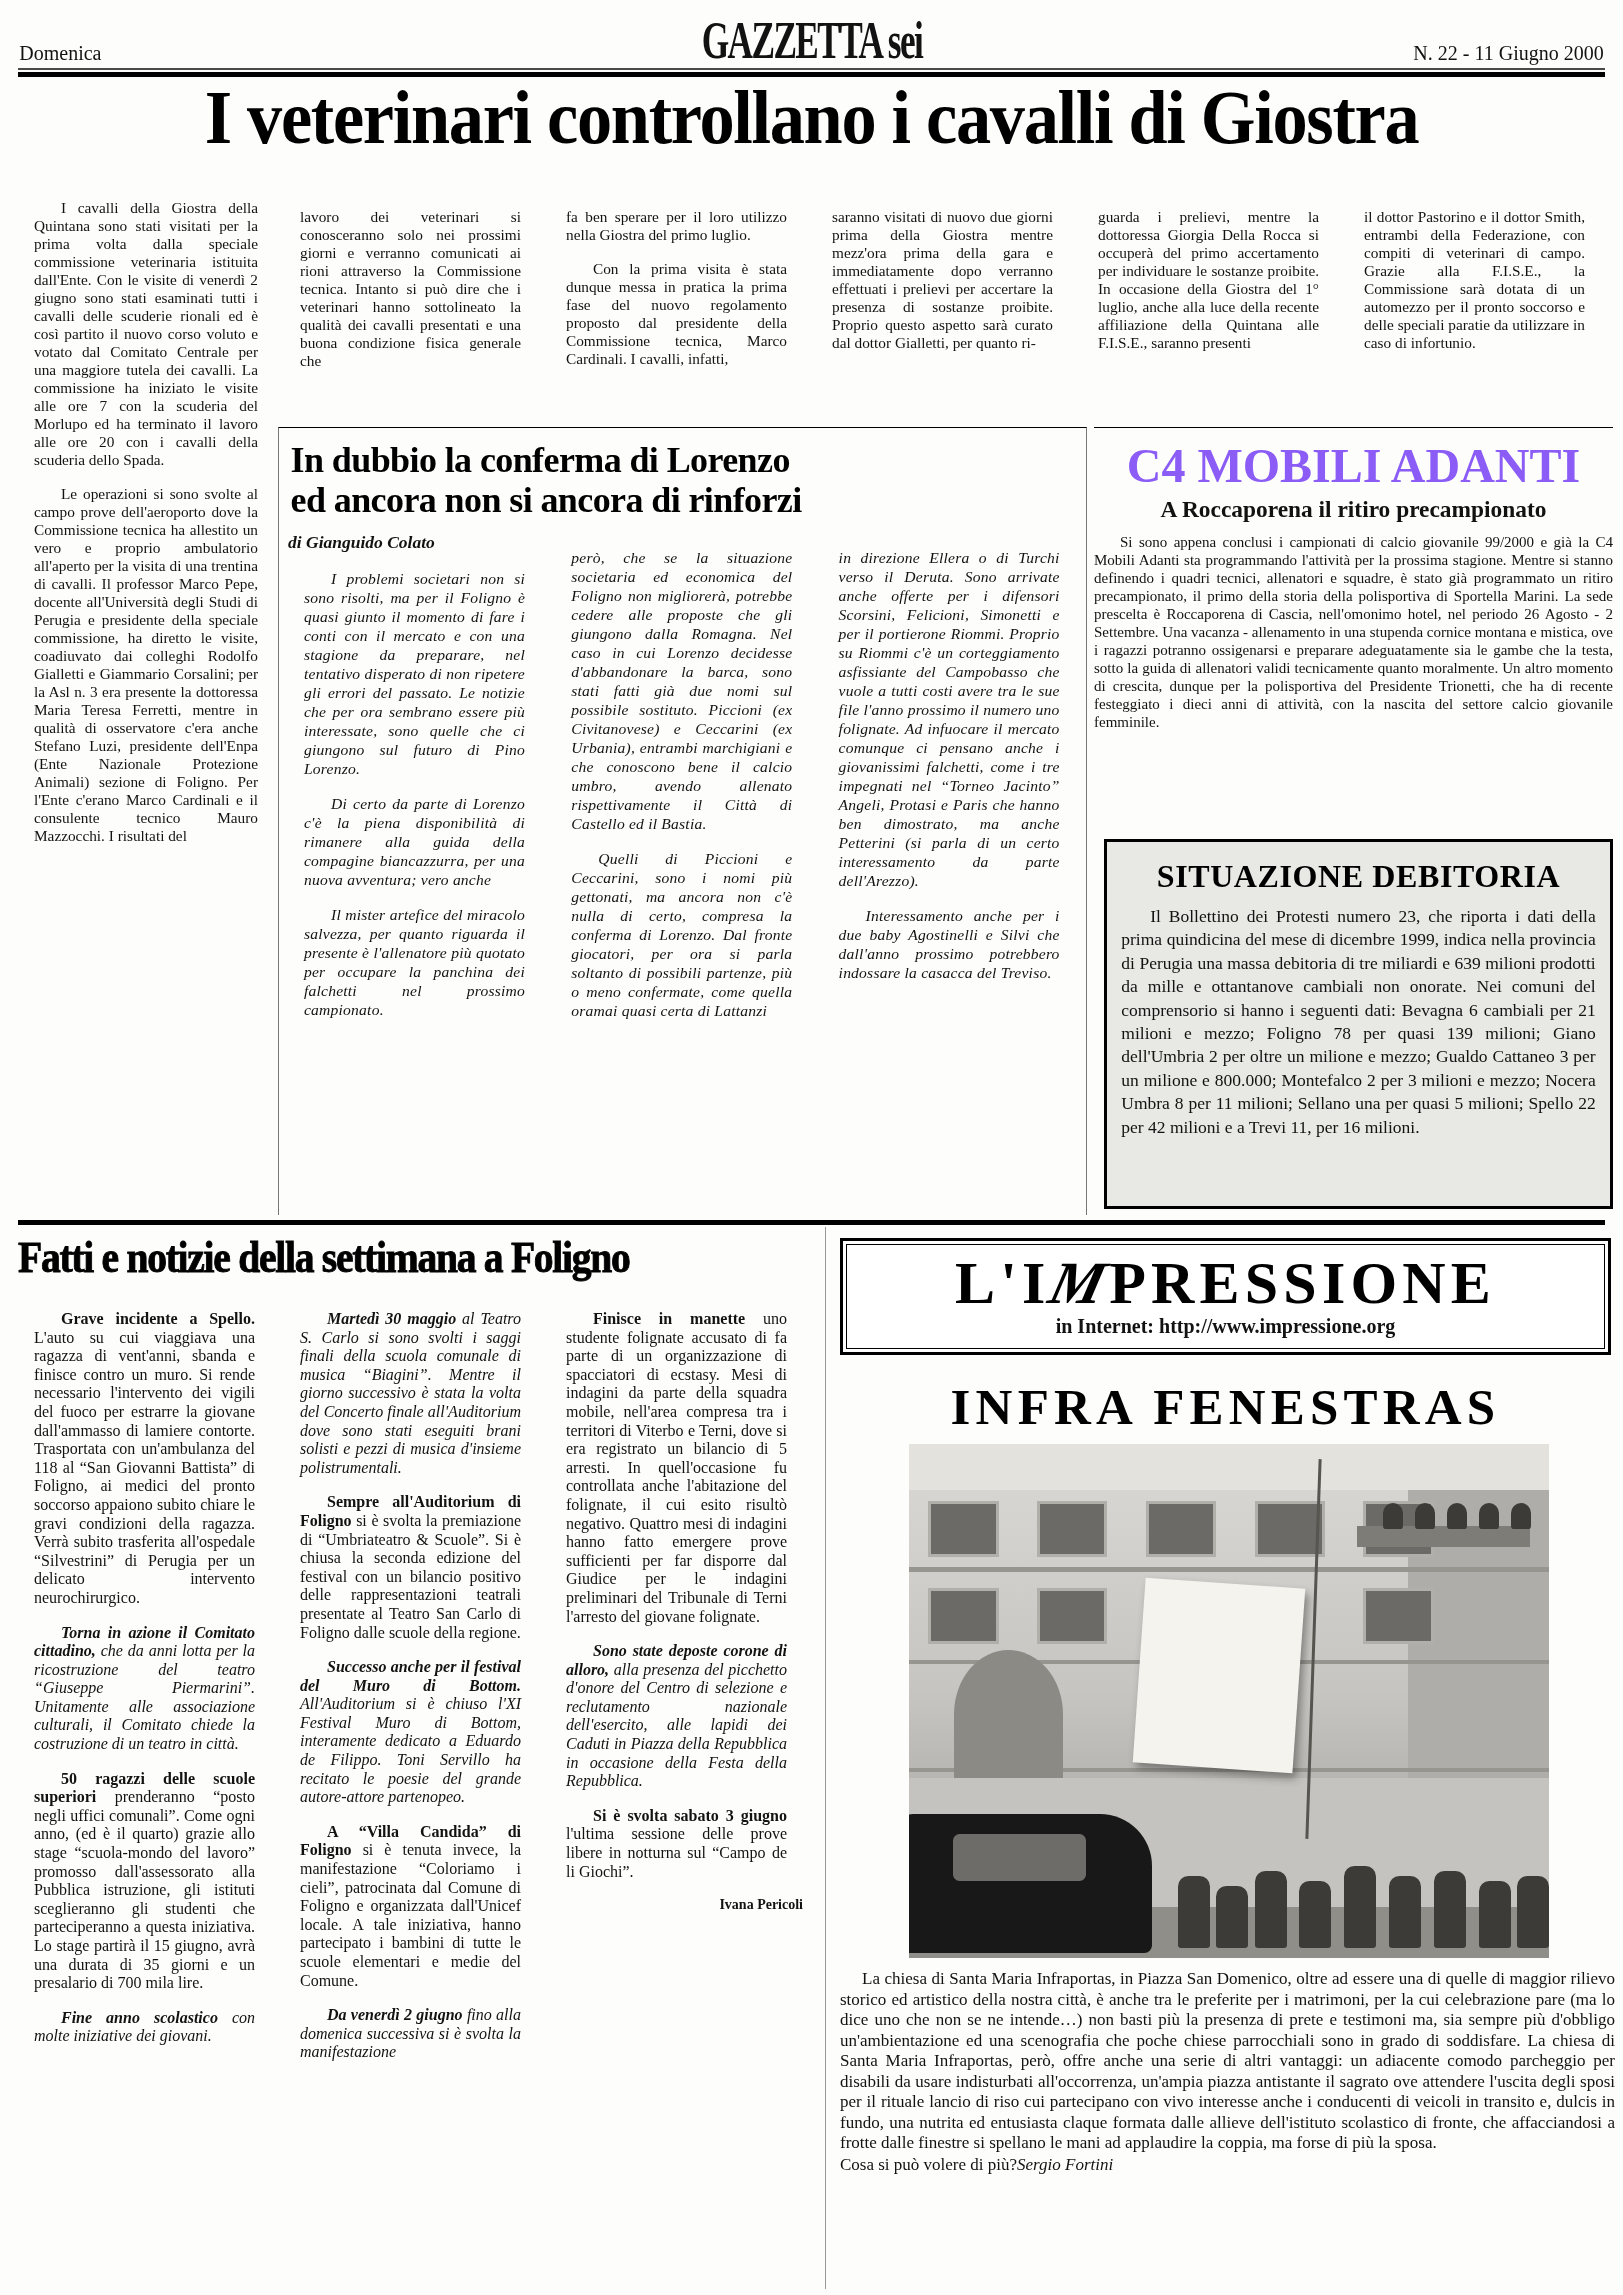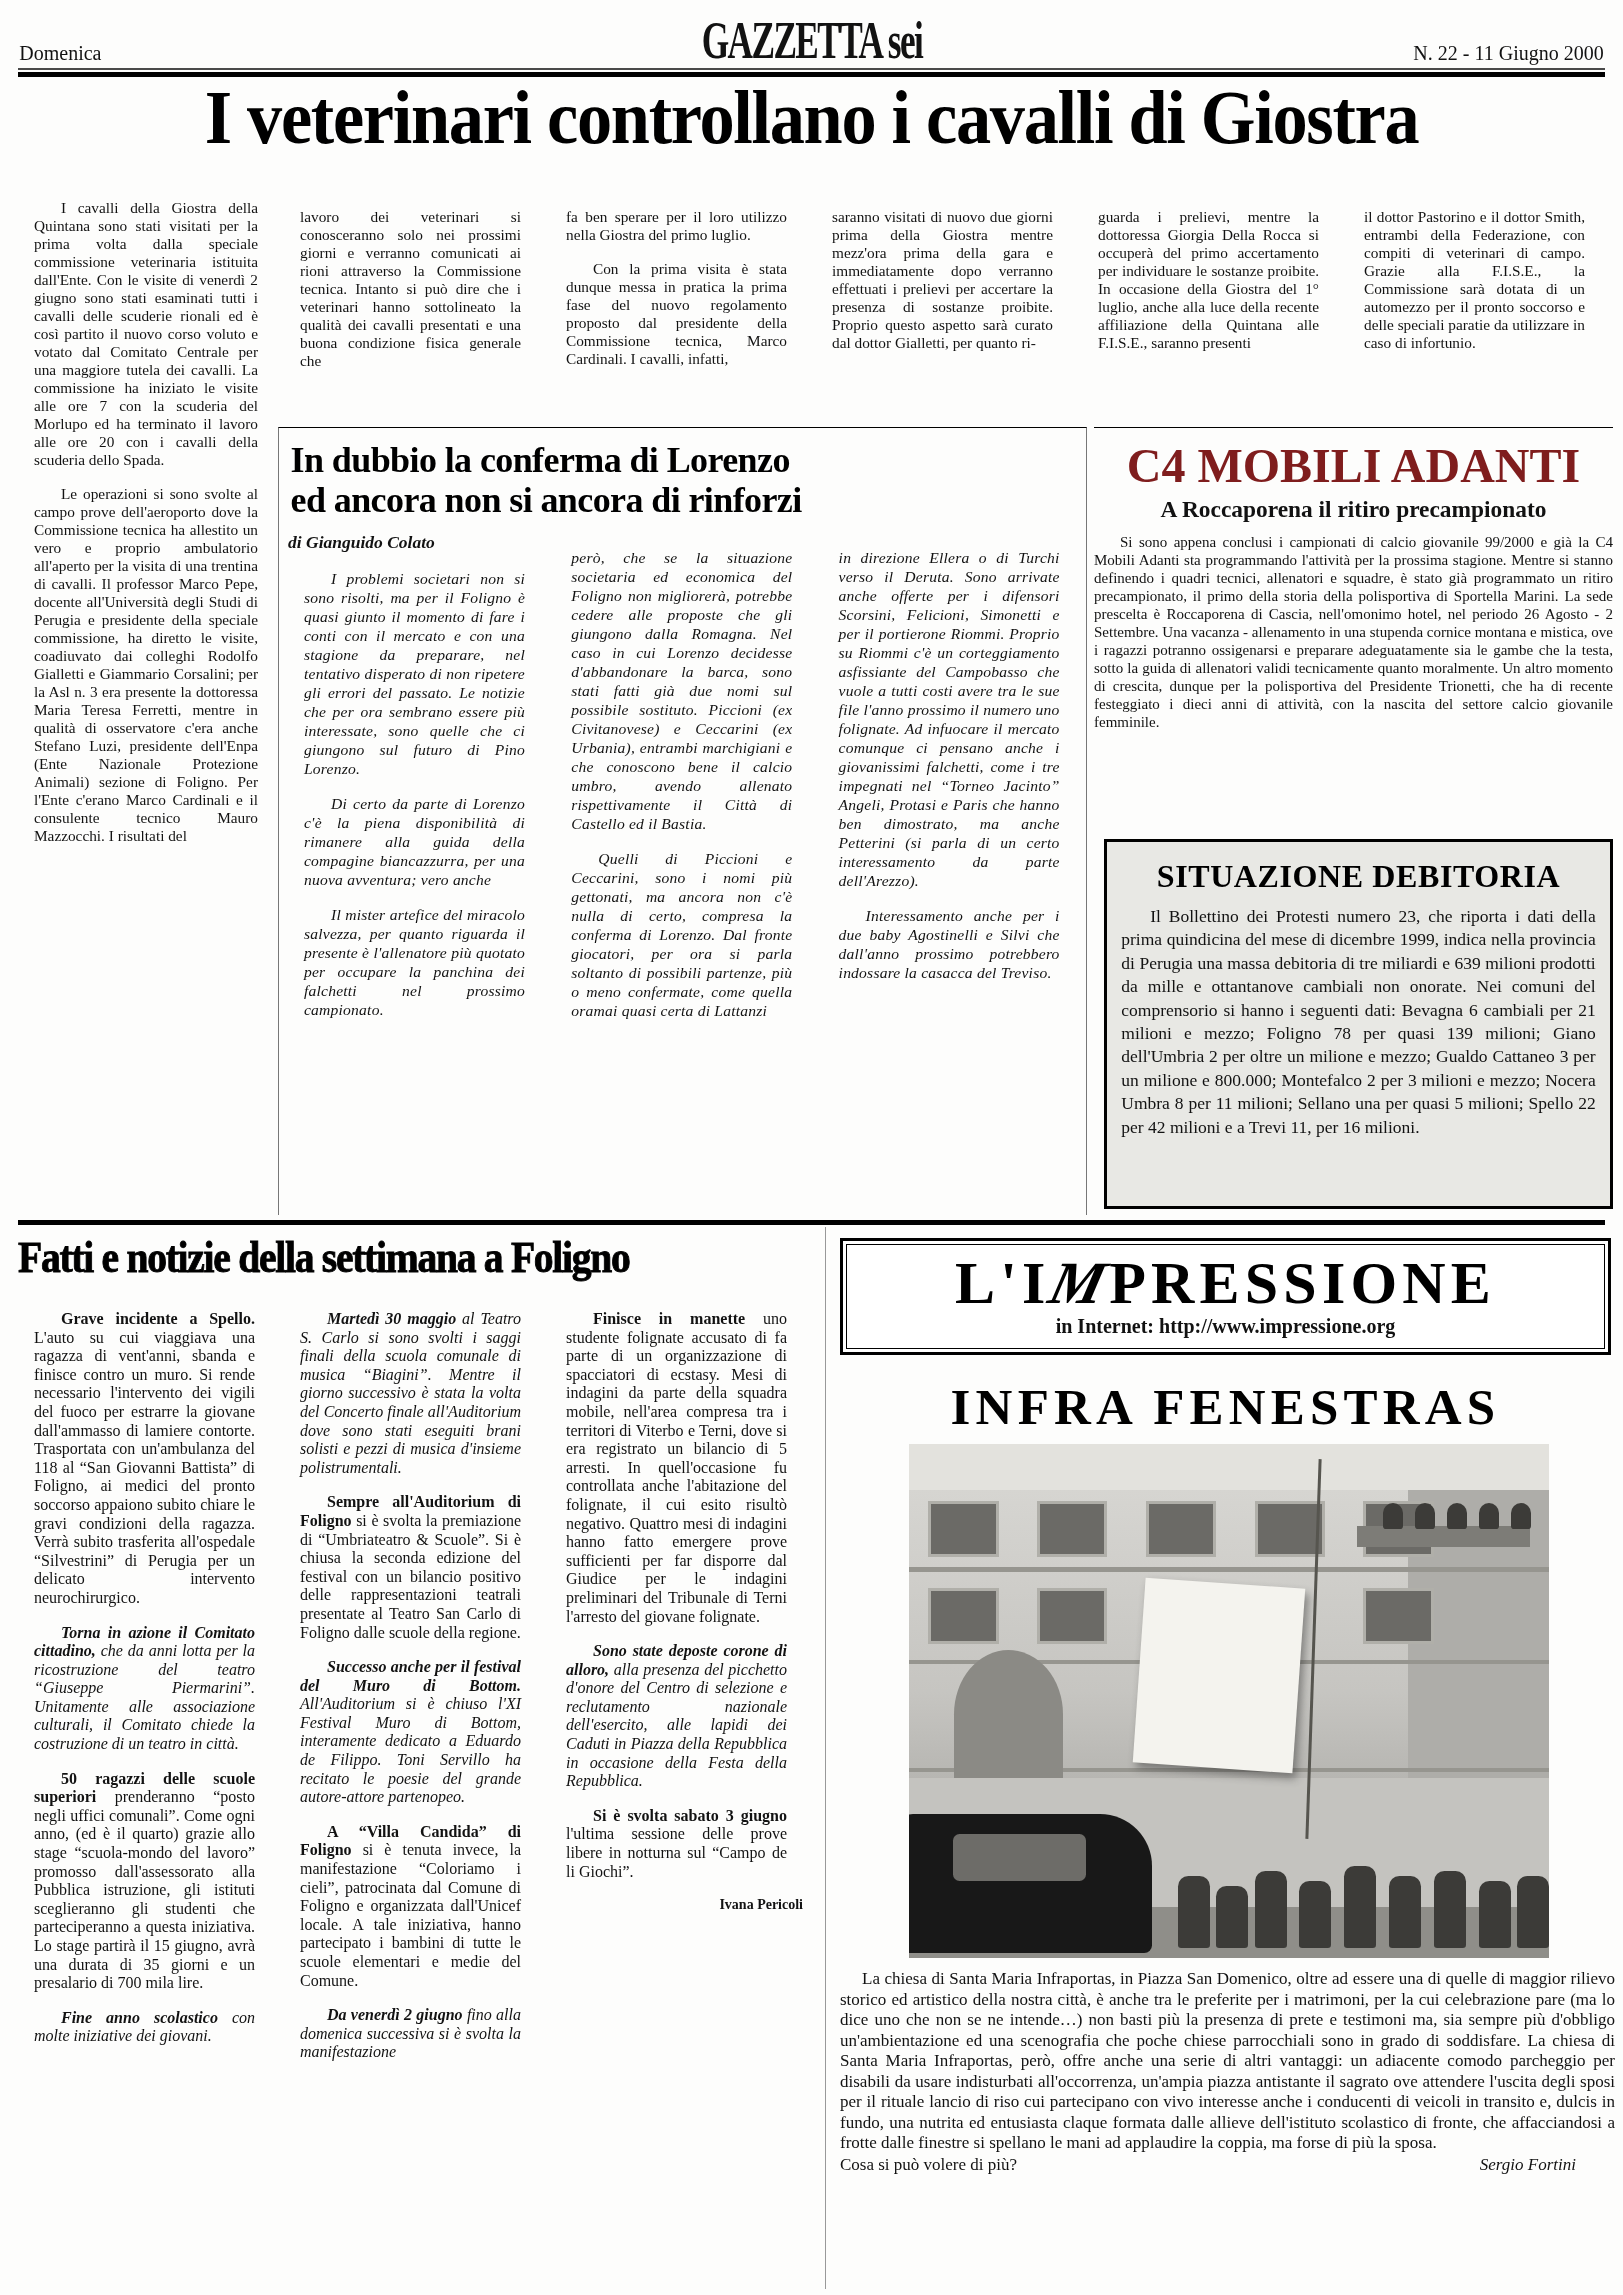--- a/index.html
+++ b/index.html
@@ -32,21 +32,21 @@
             padding:6.5px 10.4px 0 9px;}
   #indubbio h2{margin:5.2px 0 0 2.6px;font-size:36px;line-height:1.12;font-weight:bold;letter-spacing:-0.6px;color:#000;}
   #indubbio .cols{display:flex;gap:14.3px;margin-top:11.7px;}
   #indubbio .col{flex:1;}
   #indubbio p.np{font-style:italic;font-size:15.6px;line-height:19px;letter-spacing:0.2px;}
   .byline{font-size:17.5px;font-weight:bold;font-style:italic;margin:0 0 3.9px 0;}
   
   #c4{position:absolute;left:1094px;top:427px;width:519px;box-sizing:border-box;border-top:1.9px solid #000;
       padding-top:9px;}
   #c4 h2{margin:1.3px 0 0;font-size:48px;text-align:center;font-weight:bold;letter-spacing:0px;
-         white-space:nowrap;color:#7f1d1d;}
+         white-space:nowrap;color:#8b5cf6;}
   #c4 h3{margin:2.6px 0 10.4px;font-size:23.4px;text-align:center;font-weight:bold;}
   #c4 .c4body{font-size:15px;line-height:18px;text-align:justify;text-indent:26px;margin:0;}
   
   #debtbox{position:absolute;left:1104px;top:839px;width:509px;height:370px;box-sizing:border-box;
            background:#e8e8e4;border:3.2px solid #000;padding:10.4px 14.3px;}
   #debtbox h3{margin:5.2px 0 10.4px;font-size:32px;text-align:center;font-weight:bold;letter-spacing:0.6px;color:#000;}
   #debtbox p{font-size:17.5px;line-height:23.4px;text-align:justify;text-indent:29px;margin:0;}
   
   #midrule{position:absolute;left:18px;top:1220px;width:1587px;height:5.2px;background:#000;}
   
@@ -84,21 +84,21 @@
   .ph-pole{position:absolute;left:63%;top:3%;width:3.2px;height:74%;background:#56554f;transform:rotate(2deg);}
   .ph-flag{position:absolute;left:36%;top:27%;width:25%;height:36%;background:#f4f3ee;
            transform:rotate(4deg);box-shadow:3.9px 5.2px 9px rgba(40,40,40,.45);}
   .ph-pavement{position:absolute;left:0;bottom:0;width:100%;height:10%;background:#8f8e89;}
   .ph-car{position:absolute;left:-2%;bottom:1%;width:40%;height:27%;background:#181818;
           border-radius:17px 52px 7.8px 5.2px;}
   .ph-car-roof{position:absolute;left:22%;top:14%;width:52%;height:34%;background:#6d6c68;border-radius:6.5px;}
   
   #caption{position:absolute;left:840px;top:1969px;width:775px;}
   #caption p.cap{margin:0;font-size:17px;line-height:20.5px;text-align:justify;text-indent:22px;}
-  .cap-last{display:flex;justify-content:space-between;font-size:17px;line-height:22px;}
+  .cap-last{display:flex;justify-content:flex-start;font-size:17px;line-height:22px;}
   .cap-last .sergio{font-style:italic;padding-right:39px;}
 </style>
 </head>
 <body>
 
 <div id="page">
 
   <div class="masthead">
     <span class="m-day">Domenica</span>
     <span class="m-logo">GAZZETTA sei</span>

